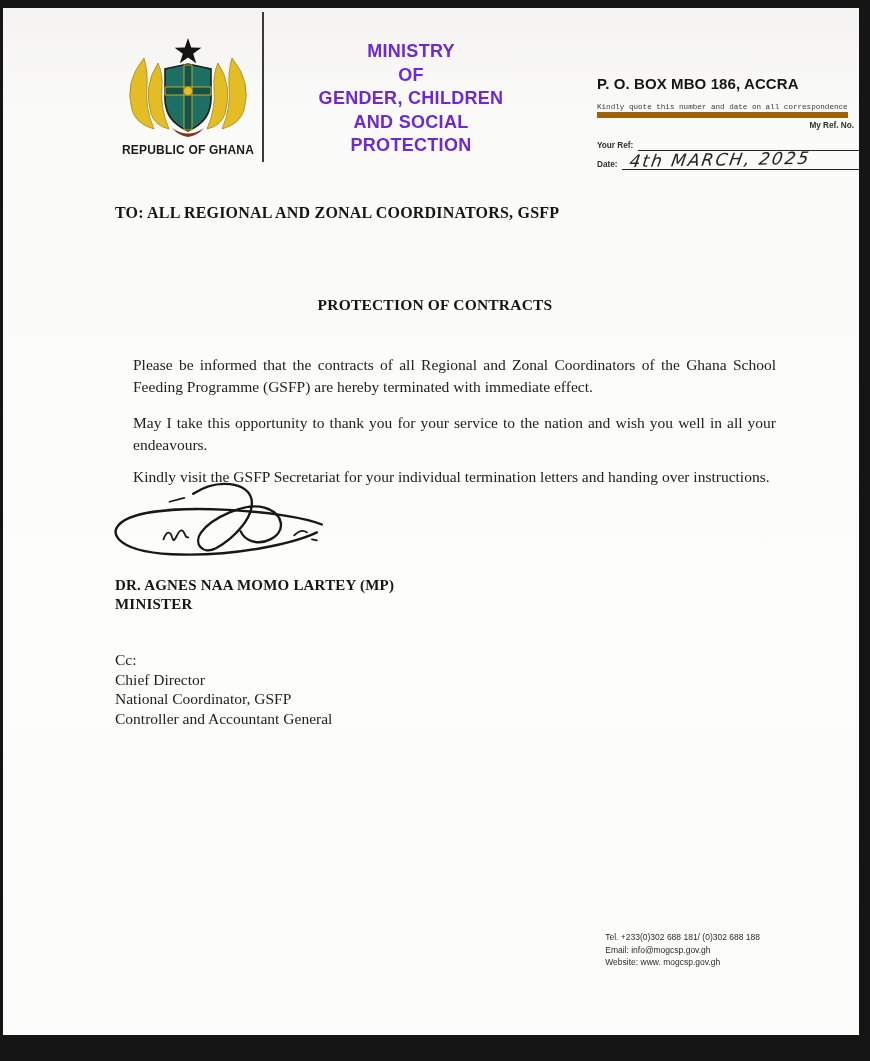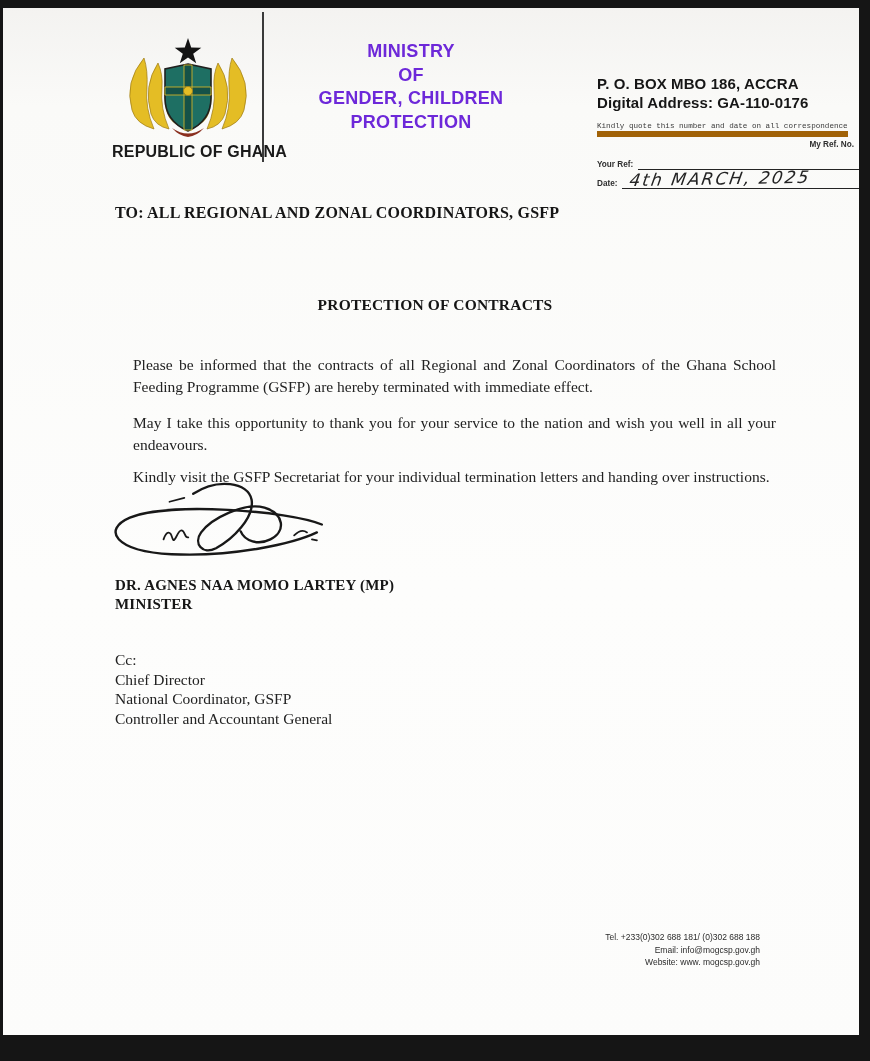--- a/index.html
+++ b/index.html
@@ -12,21 +12,21 @@
   .bar{position:absolute;background:#151515;z-index:9;}
   .bar.top{top:0;left:0;right:0;height:8px;}
   .bar.bottom{bottom:0;left:0;right:0;height:26px;}
   .bar.right{top:0;right:0;bottom:0;width:11px;}
   .bar.left{top:0;left:0;bottom:0;width:3px;}
 
   
   .emblem{position:absolute;left:112px;top:36px;width:152px;text-align:center;}
   .emblem svg{display:block;margin:0 auto;}
   .emblem-caption{
-    font-family:"Liberation Sans",sans-serif;font-weight:bold;font-size:16px;
+    font-family:"Liberation Sans",sans-serif;font-weight:bold;font-size:12px;
     color:#1a1a1a;margin-top:3px;white-space:nowrap;letter-spacing:.2px;
   }
   .header-divider{position:absolute;left:262px;top:12px;height:150px;width:2px;background:#3a3a3a;}
   .ministry{
     position:absolute;left:295px;top:40px;width:232px;text-align:center;
     font-family:"Liberation Sans",sans-serif;font-weight:bold;font-size:18px;
     line-height:23.5px;color:#6d28d9;letter-spacing:.3px;
   }
   .contact{position:absolute;left:597px;top:74px;width:262px;}
   .addr{
@@ -71,21 +71,21 @@
   .para.p2{top:394px;}
   .para.p3{top:448px;}
 
   .signature{position:absolute;left:100px;top:478px;z-index:2;}
 
   .signatory{position:absolute;left:115px;top:576px;font-weight:bold;font-size:15px;line-height:18.5px;color:#161616;letter-spacing:.2px;}
   .cc-block{position:absolute;left:115px;top:650px;font-size:15.5px;line-height:19.5px;color:#222;display:flex;flex-direction:column;}
   .cc-label{padding-right:6px;}
 
   .footer{
-    position:absolute;right:110px;top:931px;text-align:right;
+    position:absolute;right:110px;top:931px;
     font-family:"Liberation Sans",sans-serif;font-size:8.5px;line-height:12.5px;color:#2b2b2b;
   }
 </style>
 </head>
 <body>
 
 <div class="bar top"></div>
 <div class="bar bottom"></div>
 <div class="bar right"></div>
 <div class="bar left"></div>
@@ -115,26 +115,26 @@
   </svg>
   <div class="emblem-caption">REPUBLIC OF GHANA</div>
 </div>
 
 <div class="header-divider"></div>
 
 <div class="ministry">
   <div>MINISTRY</div>
   <div>OF</div>
   <div>GENDER, CHILDREN</div>
+  <div>AND SOCIAL</div>
   <div>PROTECTION</div>
 </div>
 
 <div class="contact">
   <div class="addr">P. O.  BOX MBO 186, ACCRA</div>
-  <div class="addr">Digital Address: GA-110-0176</div>
   <div class="quote-note">Kindly quote this number and date on all correspondence</div>
 
   <div class="ref-row myref">
     <span class="ref-label">My Ref. No.</span>
     <span class="ref-line tall">
       <span class="hand ref-value">MoGCSP/GSFP/002/V.1</span>
     </span>
   </div>
   <div class="ref-row">
     <span class="ref-label">Your Ref:</span>

